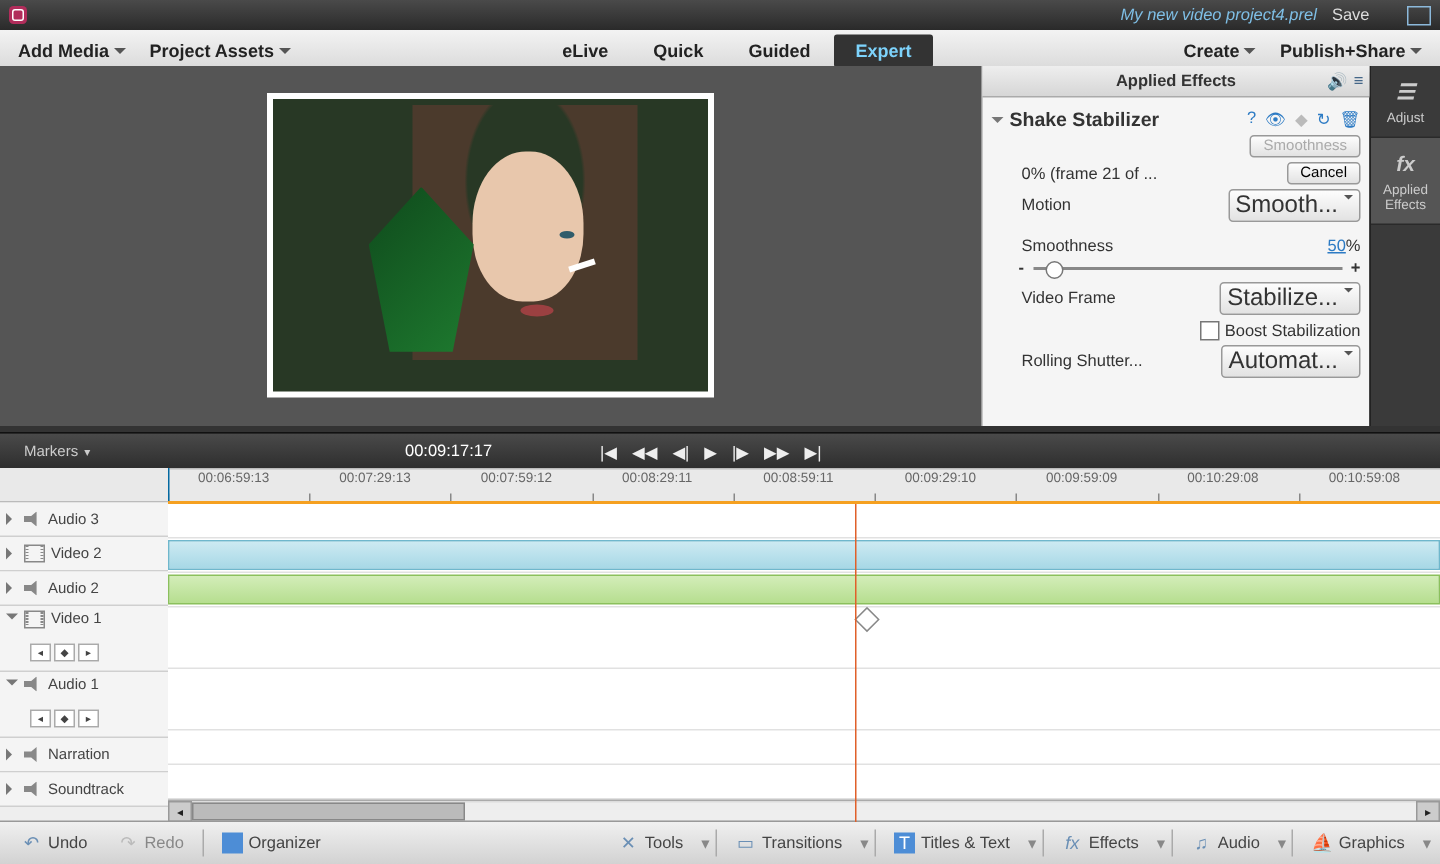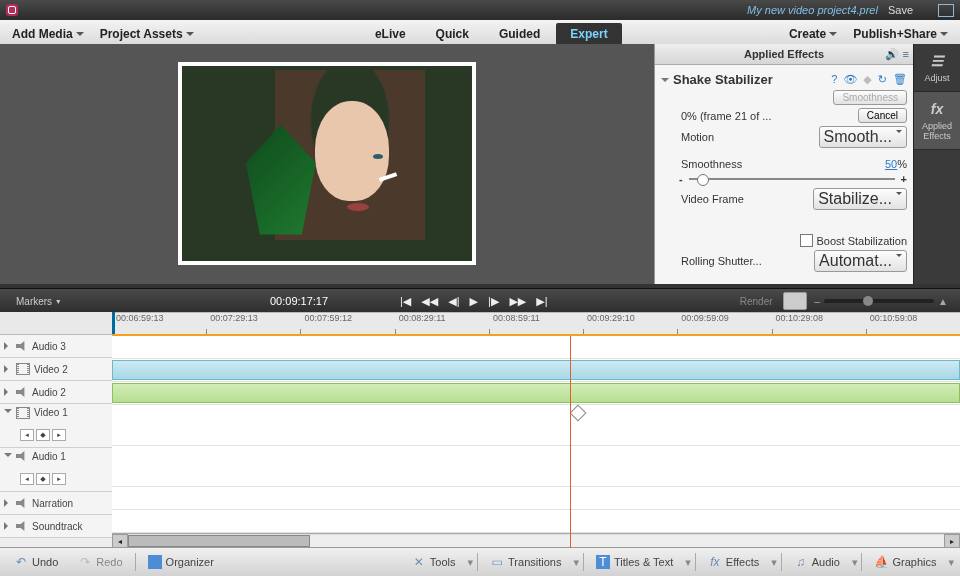--- a/index.html
+++ b/index.html
@@ -55,23 +55,23 @@
 .tl-header{position:absolute;top:288px;left:0;right:0;height:24px;background:linear-gradient(#4a4a4a,#2d2d2d);border-top:1px solid #111;display:flex;align-items:center;color:#ccc;font-size:10px}
 .tl-header .markers{padding:0 8px;display:flex;align-items:center;gap:4px;cursor:pointer}
 .tl-header .tc{position:absolute;left:270px;color:#fff;font-size:11px}
 .tl-header .transport{position:absolute;left:400px;display:flex;gap:10px}
 .tbtn{color:#eee;cursor:pointer;font-size:11px}
 .tl-header .zoom{position:absolute;right:12px;display:flex;align-items:center;gap:4px}
 .zoom .ztrack{width:110px;height:4px;background:#222;border-radius:2px;position:relative}
 .zoom .zthumb{position:absolute;left:35%;top:-3px;width:10px;height:10px;background:#888;border-radius:50%}
 
 .ruler{position:absolute;top:312px;left:112px;right:0;height:22px;background:#e9e9e9;border-top:1px solid #bbb;border-bottom:1px solid #bbb;display:flex}
-.ruler .tick{font-size:9px;color:#666;width:95px;text-align:left;padding-left:4px;position:relative}
+.ruler .tick{font-size:9px;color:#666;width:95px;text-align:left;padding-left:20px;position:relative}
 .ruler .tick:before{content:"";position:absolute;left:0;bottom:0;width:1px;height:6px;background:#888}
-.track-head-col{position:absolute;top:312px;left:0;width:112px;bottom:28px;background:#eee;border-right:3px solid #0369a1}
+.track-head-col{position:absolute;top:312px;left:0;width:112px;bottom:28px;background:#eee;border-right:1px solid #0369a1}
 .track-head-col .th-ruler{height:22px;background:#e9e9e9;border-bottom:1px solid #bbb}
 .trk{height:22px;border-bottom:1px solid #cfcfcf;display:flex;align-items:center;padding:0 4px;font-size:10px;color:#444;gap:4px;background:#f4f4f4}
 .trk.tall{height:40px;align-items:flex-start;padding-top:3px;flex-wrap:wrap}
 .trk .discv{width:0;height:0;border:4px solid transparent;border-top-color:#777;display:inline-block;position:relative;top:2px;cursor:pointer}
 .trk .discr{width:0;height:0;border:4px solid transparent;border-left-color:#777;display:inline-block;cursor:pointer}
 .trk .spk{width:12px;height:10px;background:#888;clip-path:polygon(0 30%,40% 30%,70% 0,70% 100%,40% 70%,0 70%)}
 .trk .film{width:12px;height:10px;border:1px solid #888;position:relative}
 .trk .film:before,.trk .film:after{content:"";position:absolute;top:0;bottom:0;width:2px;background:repeating-linear-gradient(#888 0 1px,transparent 1px 2px)}
 .trk .film:before{left:0}.trk .film:after{right:0}
 .mini-btns{width:100%;display:flex;gap:2px;padding-left:16px}
@@ -201,21 +201,21 @@
           </div>
           <b>+</b>
         </div>
       <div class="ep-row">
           <span class="lbl">Video Frame</span>
           <span style="flex:1"></span>
           <div class="sel">
             <span>Stabilize...</span>
           </div>
         </div>
-      <div class="ep-row" style="justify-content:flex-end;margin-top:24px">
+      <div class="ep-row" style="justify-content:flex-end;margin-top:4px">
           <span class="chk"></span>
           <span>Boost Stabilization</span>
         </div>
       <div class="ep-row">
           <span class="lbl" style="width:auto;padding-left:20px">Rolling Shutter...</span>
           <span style="flex:1"></span>
           <div class="sel">
             <span>Automat...</span>
           </div>
         </div>
@@ -238,29 +238,20 @@
     </div>
   <span class="tc">00:09:17:17</span>
   <div class="transport">
     <span class="tbtn">|◀</span>
     <span class="tbtn">◀◀</span>
     <span class="tbtn">◀|</span>
     <span class="tbtn">▶</span>
     <span class="tbtn">|▶</span>
     <span class="tbtn">▶▶</span>
     <span class="tbtn">▶|</span>
-  </div>
-  <div class="zoom">
-    <span class="render-label">Render</span>
-    <span class="render-btn"></span>
-    <span style="color:#aaa">–</span>
-    <div class="ztrack">
-        <div class="zthumb"></div>
-      </div>
-    <span style="color:#aaa">▲</span>
   </div>
 </div>
 
 <div class="ruler">
   <div class="tick">00:06:59:13</div>
   <div class="tick">00:07:29:13</div>
   <div class="tick">00:07:59:12</div>
   <div class="tick">00:08:29:11</div>
   <div class="tick">00:08:59:11</div>
   <div class="tick">00:09:29:10</div>

